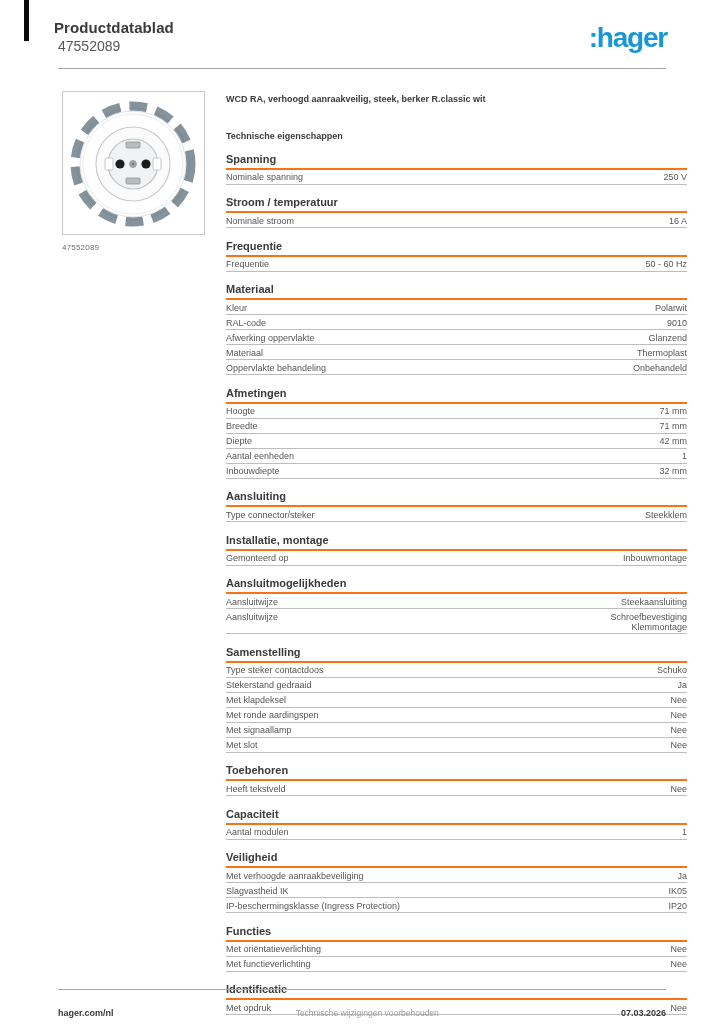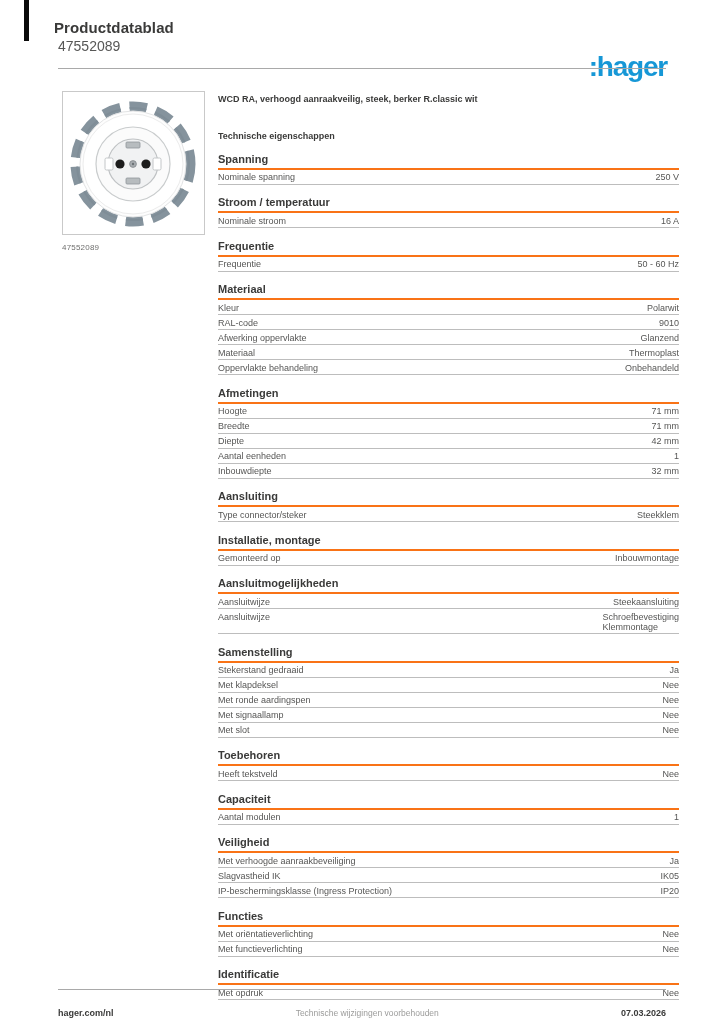--- a/index.html
+++ b/index.html
@@ -11,47 +11,47 @@
     color: #3f3f3e;
     overflow: hidden;
   }
   .page { position: absolute; inset: 0; background: #fff; }
 
   .scan-mark { position: absolute; left: 24px; top: 0; width: 5px; height: 41px; background: #0a0a0a; }
 
   
   .header-title { position: absolute; left: 54px; top: 19px; font-size: 15px; font-weight: bold; color: #3a3a39; letter-spacing: 0.1px; }
   .header-number { position: absolute; left: 58px; top: 38px; font-size: 14px; color: #575756; }
-  .logo { position: absolute; right: 57px; top: 22px; font-size: 28px; font-weight: bold; color: #1697d6; letter-spacing: -1.2px; margin-top: 29px; }
+  .logo { position: absolute; right: 57px; top: 22px; font-size: 28px; font-weight: bold; color: #1697d6; letter-spacing: -1.2px; }
   .header-rule { position: absolute; left: 58px; top: 68px; width: 608px; height: 1px; background: #a9a9a9; }
 
   
   .product-image-box {
     position: absolute; left: 62px; top: 91px; width: 143px; height: 144px;
     border: 1px solid #c9c9c9; background: #fff;
   }
   .product-caption { position: absolute; left: 62px; top: 243px; font-size: 8px; color: #6f6f6e; letter-spacing: 0.2px; }
 
   
-  .content { position: absolute; left: 218px; top: 91px; width: 461px; }
+  .content { position: absolute; left: 226px; top: 91px; width: 461px; }
   .content-title { font-size: 9px; font-weight: bold; color: #3a3a39; margin-top: 3px; line-height: 11px; }
   .content-heading { font-size: 9px; font-weight: bold; color: #3a3a39; margin-top: 26px; }
 
   .section { margin-top: 11.5px; }
   .section-title {
     font-size: 11px; font-weight: bold; color: #3a3a39;
     padding-bottom: 3px; border-bottom: 2px solid #f97316;
   }
   .row {
     display: flex; justify-content: space-between; align-items: flex-start;
     font-size: 9px; line-height: 10px; color: #565655;
     padding: 2.5px 0 1.5px 0; border-bottom: 1px solid #bdbdbd;
   }
   .row-label { text-align: left; }
-  .row-value { white-space: pre-line; }
+  .row-value { text-align: right; white-space: pre-line; }
 
   
   .footer {
     position: absolute; left: 58px; top: 989px; width: 608px;
     border-top: 1px solid #a9a9a9; padding-top: 18px;
     display: flex; justify-content: space-between; align-items: baseline;
   }
   .footer-left { font-size: 9px; font-weight: bold; color: #3a3a39; }
   .footer-center { font-size: 8.5px; color: #9c9c9b; }
   .footer-right { font-size: 9px; font-weight: bold; color: #3a3a39; }
@@ -215,20 +215,24 @@
   <div class="row">
     <span class="row-label">Aansluitwijze</span>
     <span class="row-value">Schroefbevestiging
 Klemmontage</span>
   </div>
 </div>
 
   <div class="section">
     <div class="section-title">Samenstelling</div>
 
+  <div class="row">
+    <span class="row-label">Type steker contactdoos</span>
+    <span class="row-value">Schuko</span>
+  </div>
 
   <div class="row">
     <span class="row-label">Stekerstand gedraaid</span>
     <span class="row-value">Ja</span>
   </div>
 
   <div class="row">
     <span class="row-label">Met klapdeksel</span>
     <span class="row-value">Nee</span>
   </div>

